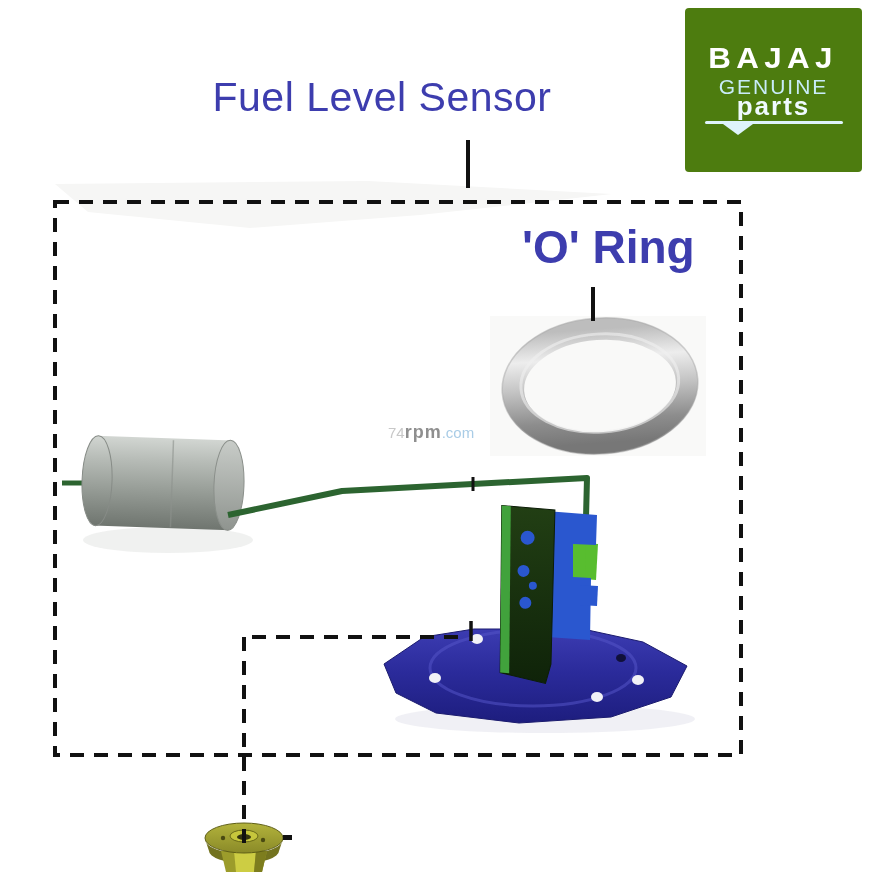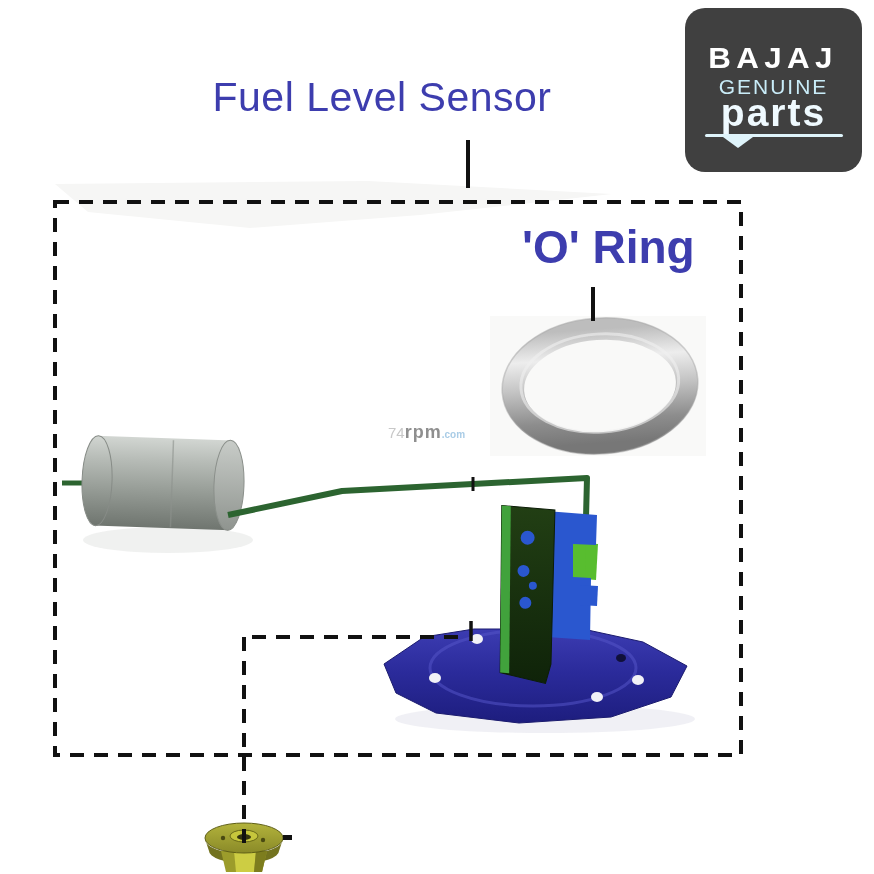--- a/index.html
+++ b/index.html
@@ -6,36 +6,36 @@
   .stage{position:relative;width:874px;height:874px;background:#ffffff;overflow:hidden;
          font-family:"Liberation Sans", sans-serif;}
   .stage svg{position:absolute;left:0;top:0;z-index:1;}
 
   .title{position:absolute;left:0;top:74px;width:764px;text-align:center;z-index:2;
          font-size:41px;font-weight:500;color:#3D3DAE;letter-spacing:0.5px;}
   .oring-label{position:absolute;left:522px;top:220px;z-index:2;
          font-size:46px;font-weight:700;color:#3D3DAE;}
 
   .logo{position:absolute;left:685px;top:8px;width:177px;height:164px;z-index:2;
-        background:#404040;border-radius:20px;display:flex;flex-direction:column;
+        background:#4d7c0f;border-radius:4px;display:flex;flex-direction:column;
         align-items:center;justify-content:flex-start;padding-top:34px;box-sizing:border-box;}
   .logo .brand{color:#ffffff;font-weight:700;font-size:29px;letter-spacing:5px;
         transform:scaleX(1.08);}
   .logo .genuine{color:#C9ECF8;font-size:21px;letter-spacing:2px;margin-top:0;}
-  .logo .parts{color:#EFFAFF;font-weight:700;font-size:39px;letter-spacing:2px;
+  .logo .parts{color:#EFFAFF;font-weight:700;font-size:26px;letter-spacing:2px;
         margin-top:-6px;line-height:1.0;}
   .logo .rule{width:138px;height:3px;background:#DFF4FB;margin-top:2px;border-radius:2px;}
   .logo .arrow{width:0;height:0;margin-top:0;margin-right:72px;
         border-left:15px solid transparent;border-right:15px solid transparent;
         border-top:11px solid #DFF4FB;}
 
   .watermark{position:absolute;left:388px;top:422px;z-index:2;white-space:nowrap;}
   .watermark .p1{color:#C8C8C8;font-size:15px;}
   .watermark .p2{color:#8F8F8F;font-size:18px;font-weight:700;letter-spacing:1px;}
-  .watermark .p3{color:#A9CCE6;font-size:10px;font-weight:700;}
+  .watermark .p3{color:#A9CCE6;font-size:15px;font-weight:400;}
 </style>
 </head>
 <body>
 
 <div class="stage">
 
   <svg width="874" height="874" viewBox="0 0 874 874">
     <defs>
       <linearGradient id="cylGrad" x1="0" y1="0" x2="0" y2="1">
         <stop offset="0" stop-color="#d2d6d2"></stop>

